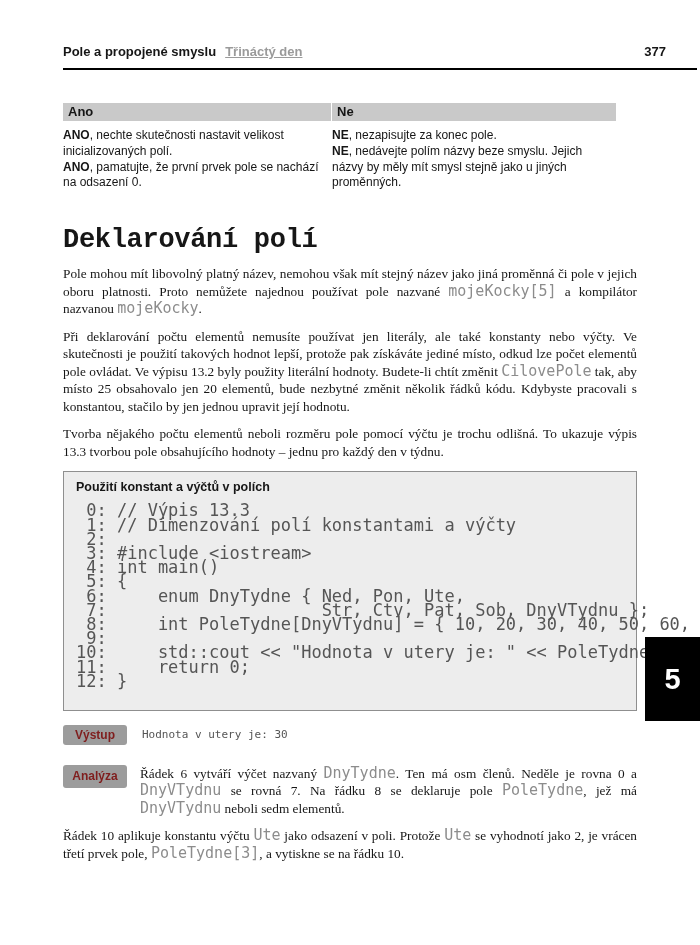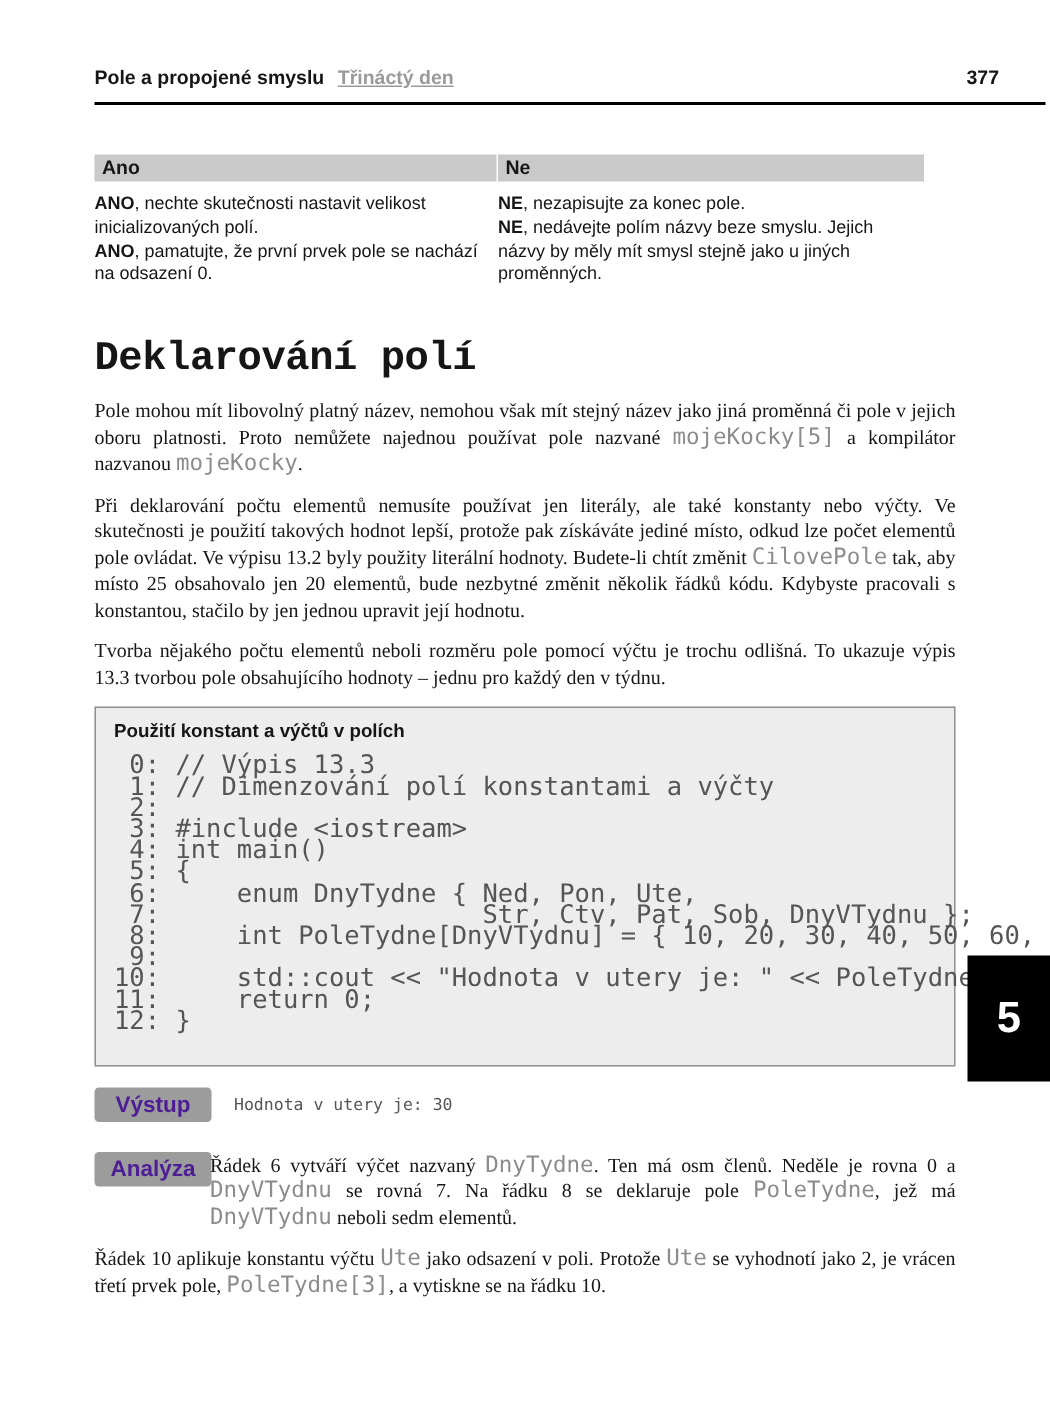--- a/index.html
+++ b/index.html
@@ -53,23 +53,23 @@
   .listing-box { border:1px solid #8f8f8f; background:#ededed; padding:8px 12px 22px; }
   .listing-title { font-family:"Liberation Sans", sans-serif; font-weight:bold; font-size:12.5px; margin-bottom:9px; }
   .listing-code {
     font-family:"DejaVu Sans Mono", monospace; font-size:17px; line-height:14.2px;
     color:#555; white-space:pre;
   }
 
   
   .output-row { display:flex; align-items:center; gap:15px; margin-top:14px; }
   .badge {
-    display:inline-block; width:78px; padding:3px 0; text-align:center;
-    background:#9c9c9c; color:#4c1d95; border-radius:3px;
-    font-family:"Liberation Sans", sans-serif; font-weight:bold; font-size:15px;
+    display:inline-block; width:64px; padding:3px 0; text-align:center;
+    background:#9c9c9c; color:#7f1d1d; border-radius:3px;
+    font-family:"Liberation Sans", sans-serif; font-weight:bold; font-size:12px;
   }
   .output-text { font-family:"DejaVu Sans Mono", monospace; font-size:11px; color:#555; }
   .analysis { margin-top:20px; }
   .badge-float { float:left; width:77px; height:37px; }
   .analysis .body-para { margin-top:0; }
   .closing { clear:both; margin-top:10px; }
 
   
   .chapter-tab {
     position:absolute; right:0; top:637px; width:55px; height:84px;

